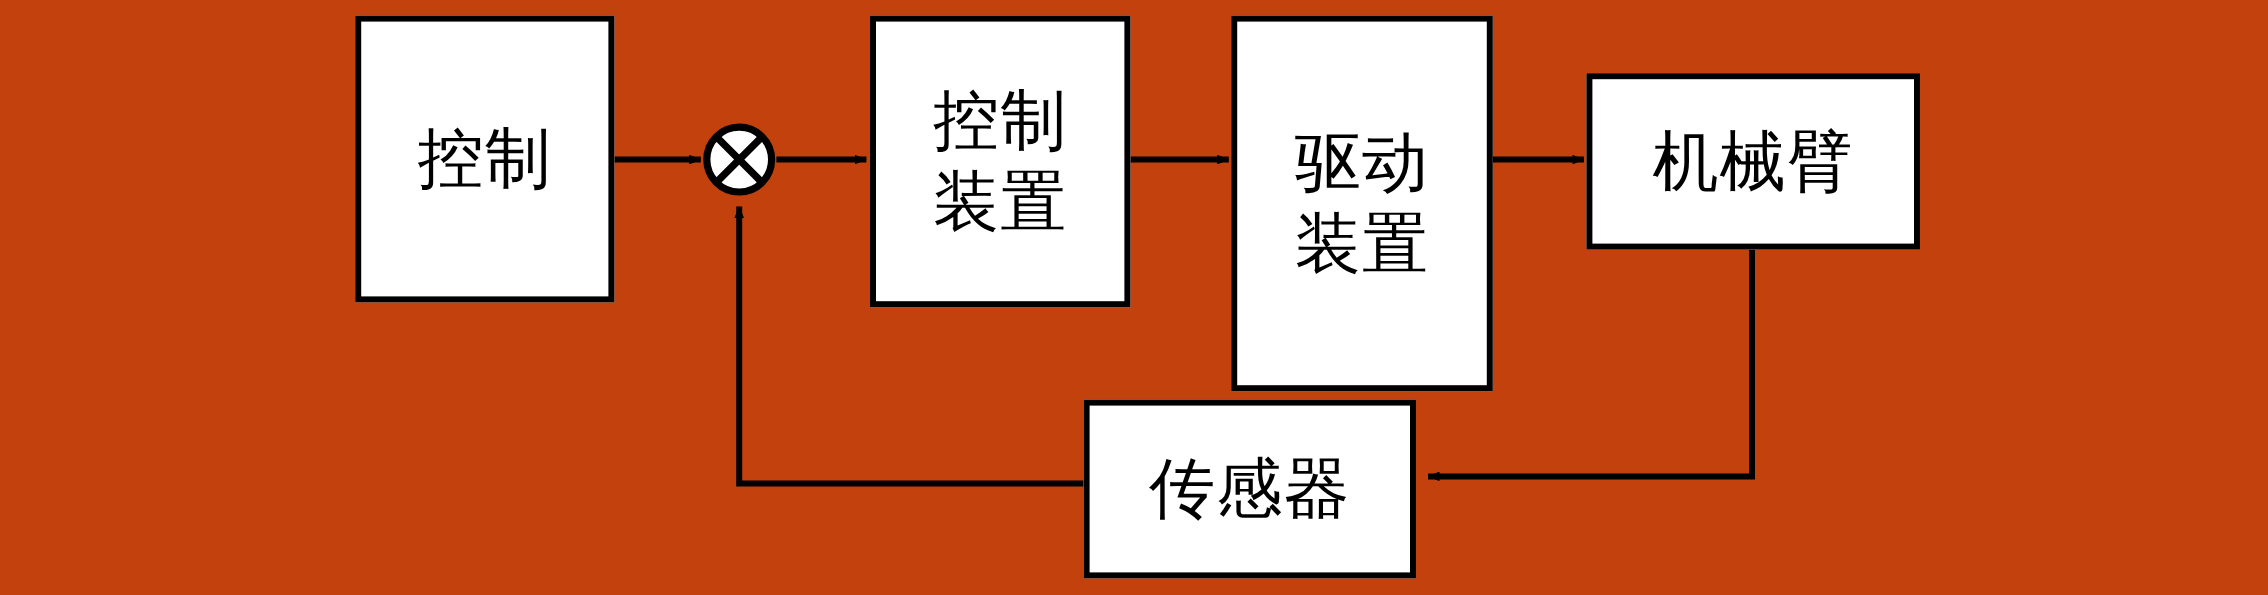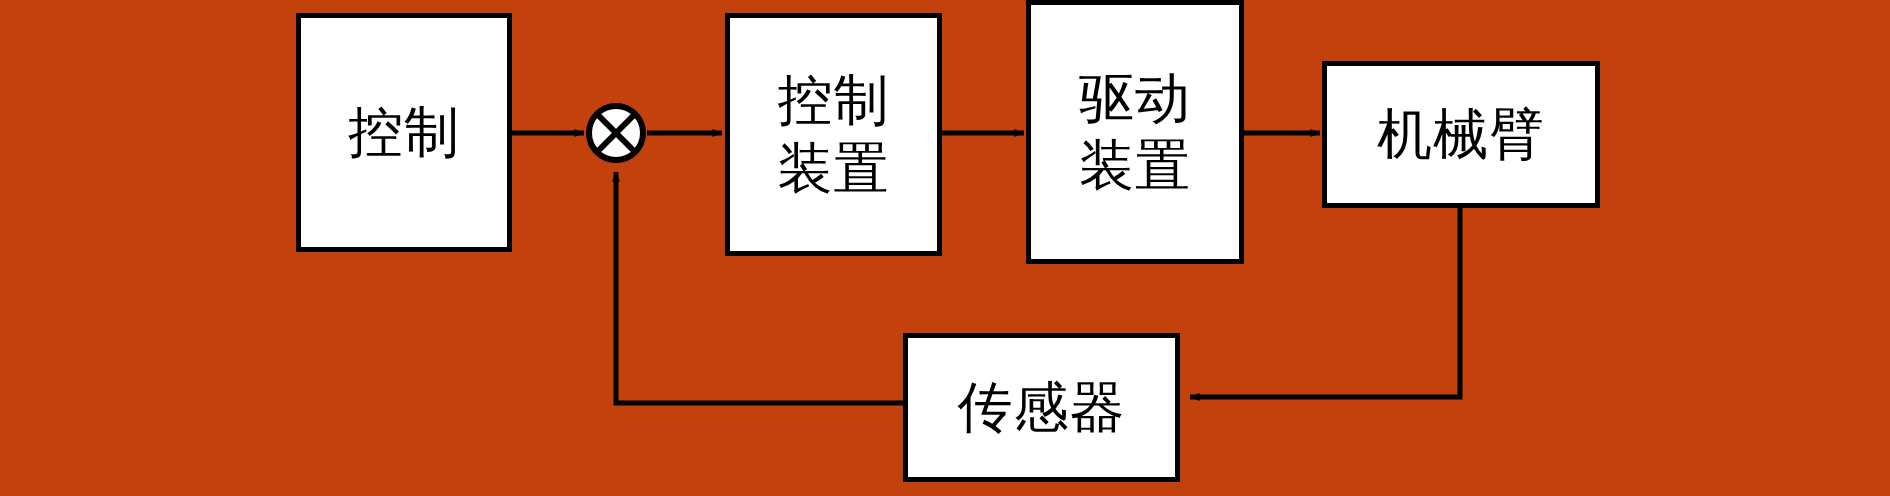--- a/index.html
+++ b/index.html
@@ -38,21 +38,21 @@
     font-size: 55px;
     line-height: 1.22;
     letter-spacing: 1px;
     white-space: nowrap;
     color: #000000;
     text-align: center;
   }
   
   #node-command  { left: 296px; top: 13px;  width: 216px; height: 239px; }
   #node-controller { left: 725px; top: 13px;  width: 217px; height: 243px; }
-  #node-driver   { left: 1026px; top: 0; width: 218px; height: 264px; }
+  #node-driver   { left: 1026px; top: 13px; width: 218px; height: 313px; }
   #node-arm      { left: 1322px; top: 61px; width: 278px; height: 147px; }
   #node-sensor   { left: 903px; top: 333px; width: 277px; height: 149px; }
 </style>
 </head>
 <body>
 
 <div id="diagram-root">
 
   <svg id="diagram-svg" viewBox="0 0 1890 496">
     <defs>

